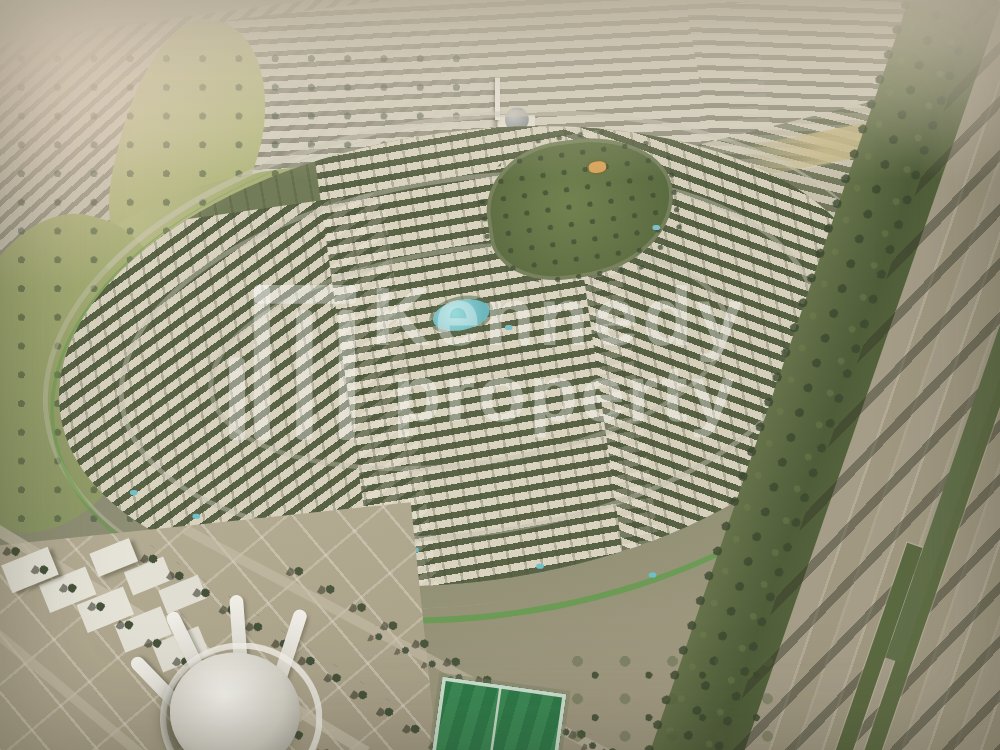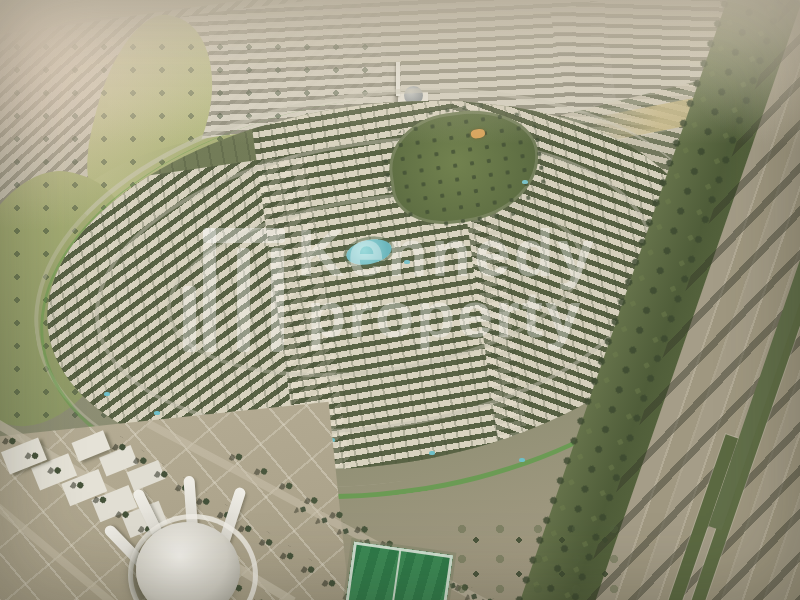--- a/index.html
+++ b/index.html
@@ -148,21 +148,21 @@
       radial-gradient(circle 300px at 30px 20px,rgba(226,205,186,.95),rgba(226,205,186,0) 70%),
       radial-gradient(circle 190px at 800px 10px,rgba(214,203,182,.55),rgba(214,203,182,0) 75%);}
   .vignette{left:0;top:0;width:800px;height:600px;pointer-events:none;
     box-shadow:inset 0 0 90px rgba(40,40,30,.35);}
 
   
   .wm{left:183px;top:222px;width:460px;height:146px;color:rgba(255,255,255,.36);}
   .wm-logo{left:0;top:4px;}
   .wm-text{left:114px;top:0;position:absolute;font-weight:700;line-height:.95;letter-spacing:3px;}
   .wm-line1{position:static;display:block;font-size:66px;}
-  .wm-line2{position:static;display:block;font-size:64px;margin-left:10px;letter-spacing:2px;}
+  .wm-line2{position:static;display:block;font-size:64px;margin-left:10px;letter-spacing:2px;text-align:center;}
 </style>
 </head>
 <body>
 
 <div class="scene">
 
   <div class="far-left"></div>
   <div class="far-top"></div>
   <div class="far-right"></div>
   <div class="ne-villas"></div>

